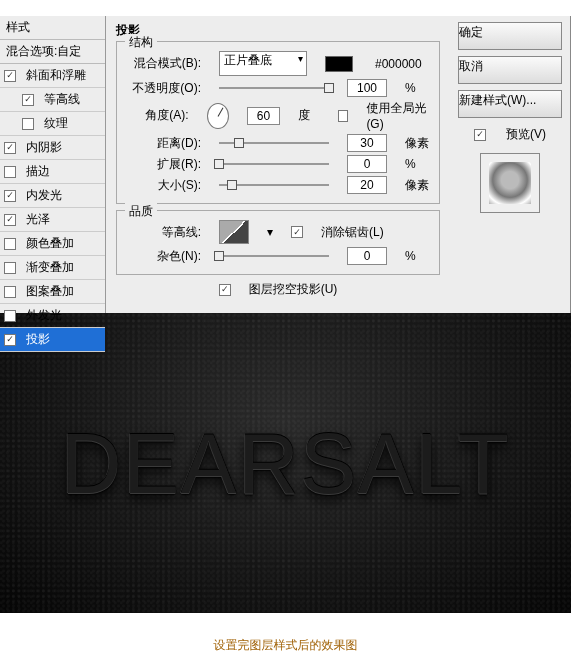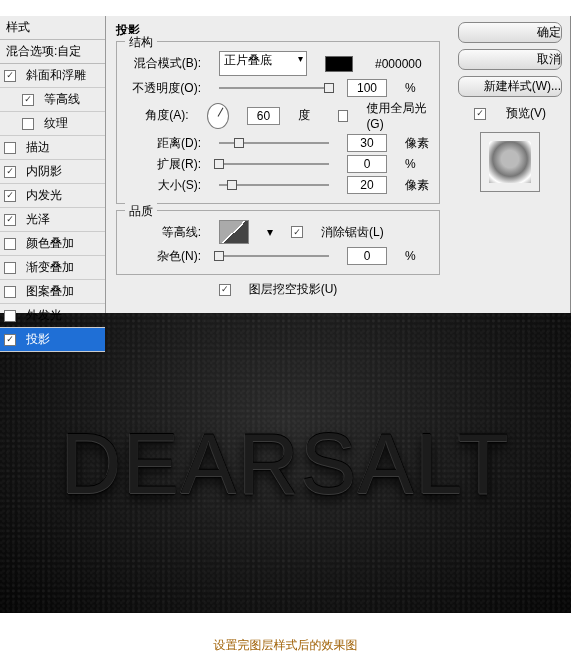--- a/index.html
+++ b/index.html
@@ -26,21 +26,21 @@
 .hex{margin-left:4px}
 .slider{flex:1;height:14px;position:relative;max-width:130px}
 .track{position:absolute;top:6px;left:0;right:0;height:2px;background:#999}
 .thumb{position:absolute;top:2px;width:10px;height:10px;background:#eee;border:1px solid #555;transform:translateX(-50%)}
 .num{width:40px;height:18px;border:1px solid #888;background:#fff;text-align:center;line-height:16px}
 .unit{width:26px}
 .angle-dial{width:26px;height:26px;border:1px solid #777;border-radius:50%;background:#fff;position:relative}
 .angle-dial::after{content:"";position:absolute;left:50%;top:50%;width:10px;height:1px;background:#333;transform-origin:left;transform:rotate(-60deg)}
 .contour{width:30px;height:24px;border:1px solid #888;background:linear-gradient(135deg,#aaa 0 48%,#fff 48% 52%,#444 52% 100%)}
 .rpanel{width:120px;padding:6px 8px;display:flex;flex-direction:column;gap:6px;align-items:stretch;background:#ededed}
-.btn{height:21px;border:1px solid #888;background:linear-gradient(#fafafa,#ddd);border-radius:7px;text-align:right;line-height:18px;cursor:pointer}
+.btn{height:28px;border:1px solid #888;background:linear-gradient(#fafafa,#ddd);border-radius:0;text-align:left;line-height:18px;cursor:pointer}
 .prev-row{display:flex;align-items:center;gap:20px;margin-top:2px;justify-content:center}
 .preview-box{width:60px;height:60px;margin:4px auto 0;border:1px solid #888;background:radial-gradient(circle at 50% 45%,#bbb 0 20%,#777 40%,#fff 60%,#222 100%);box-shadow:inset 0 0 0 8px #efefef}
 .result{width:571px;height:300px;background:
  radial-gradient(circle at 20% 30%,rgba(255,255,255,.03) 0 1px,transparent 2px) 0 0/6px 6px,
  radial-gradient(circle at 70% 60%,rgba(255,255,255,.03) 0 1px,transparent 2px) 0 0/5px 5px,
  radial-gradient(ellipse at 50% 35%,#2a2a2a 0%,#151515 55%,#050505 100%);
  display:flex;align-items:center;justify-content:center;overflow:hidden}
 .word{font-family:Impact,"Arial Black",sans-serif;font-size:86px;letter-spacing:2px;color:#1c1c1c;
  text-shadow:
   0 1px 0 #3a3a3a,
@@ -70,26 +70,26 @@
           </div>
           <div class="side-item child">
             <span class="cb on"></span>
             <span>等高线</span>
           </div>
           <div class="side-item child">
             <span class="cb"></span>
             <span>纹理</span>
           </div>
           <div class="side-item">
+            <span class="cb on"></span>
+            <span>内阴影</span>
+          </div>
+          <div class="side-item">
             <span class="cb"></span>
             <span>描边</span>
-          </div>
-          <div class="side-item">
-            <span class="cb on"></span>
-            <span>内阴影</span>
           </div>
           <div class="side-item">
             <span class="cb on"></span>
             <span>内发光</span>
           </div>
           <div class="side-item">
             <span class="cb on"></span>
             <span>光泽</span>
           </div>
           <div class="side-item">

